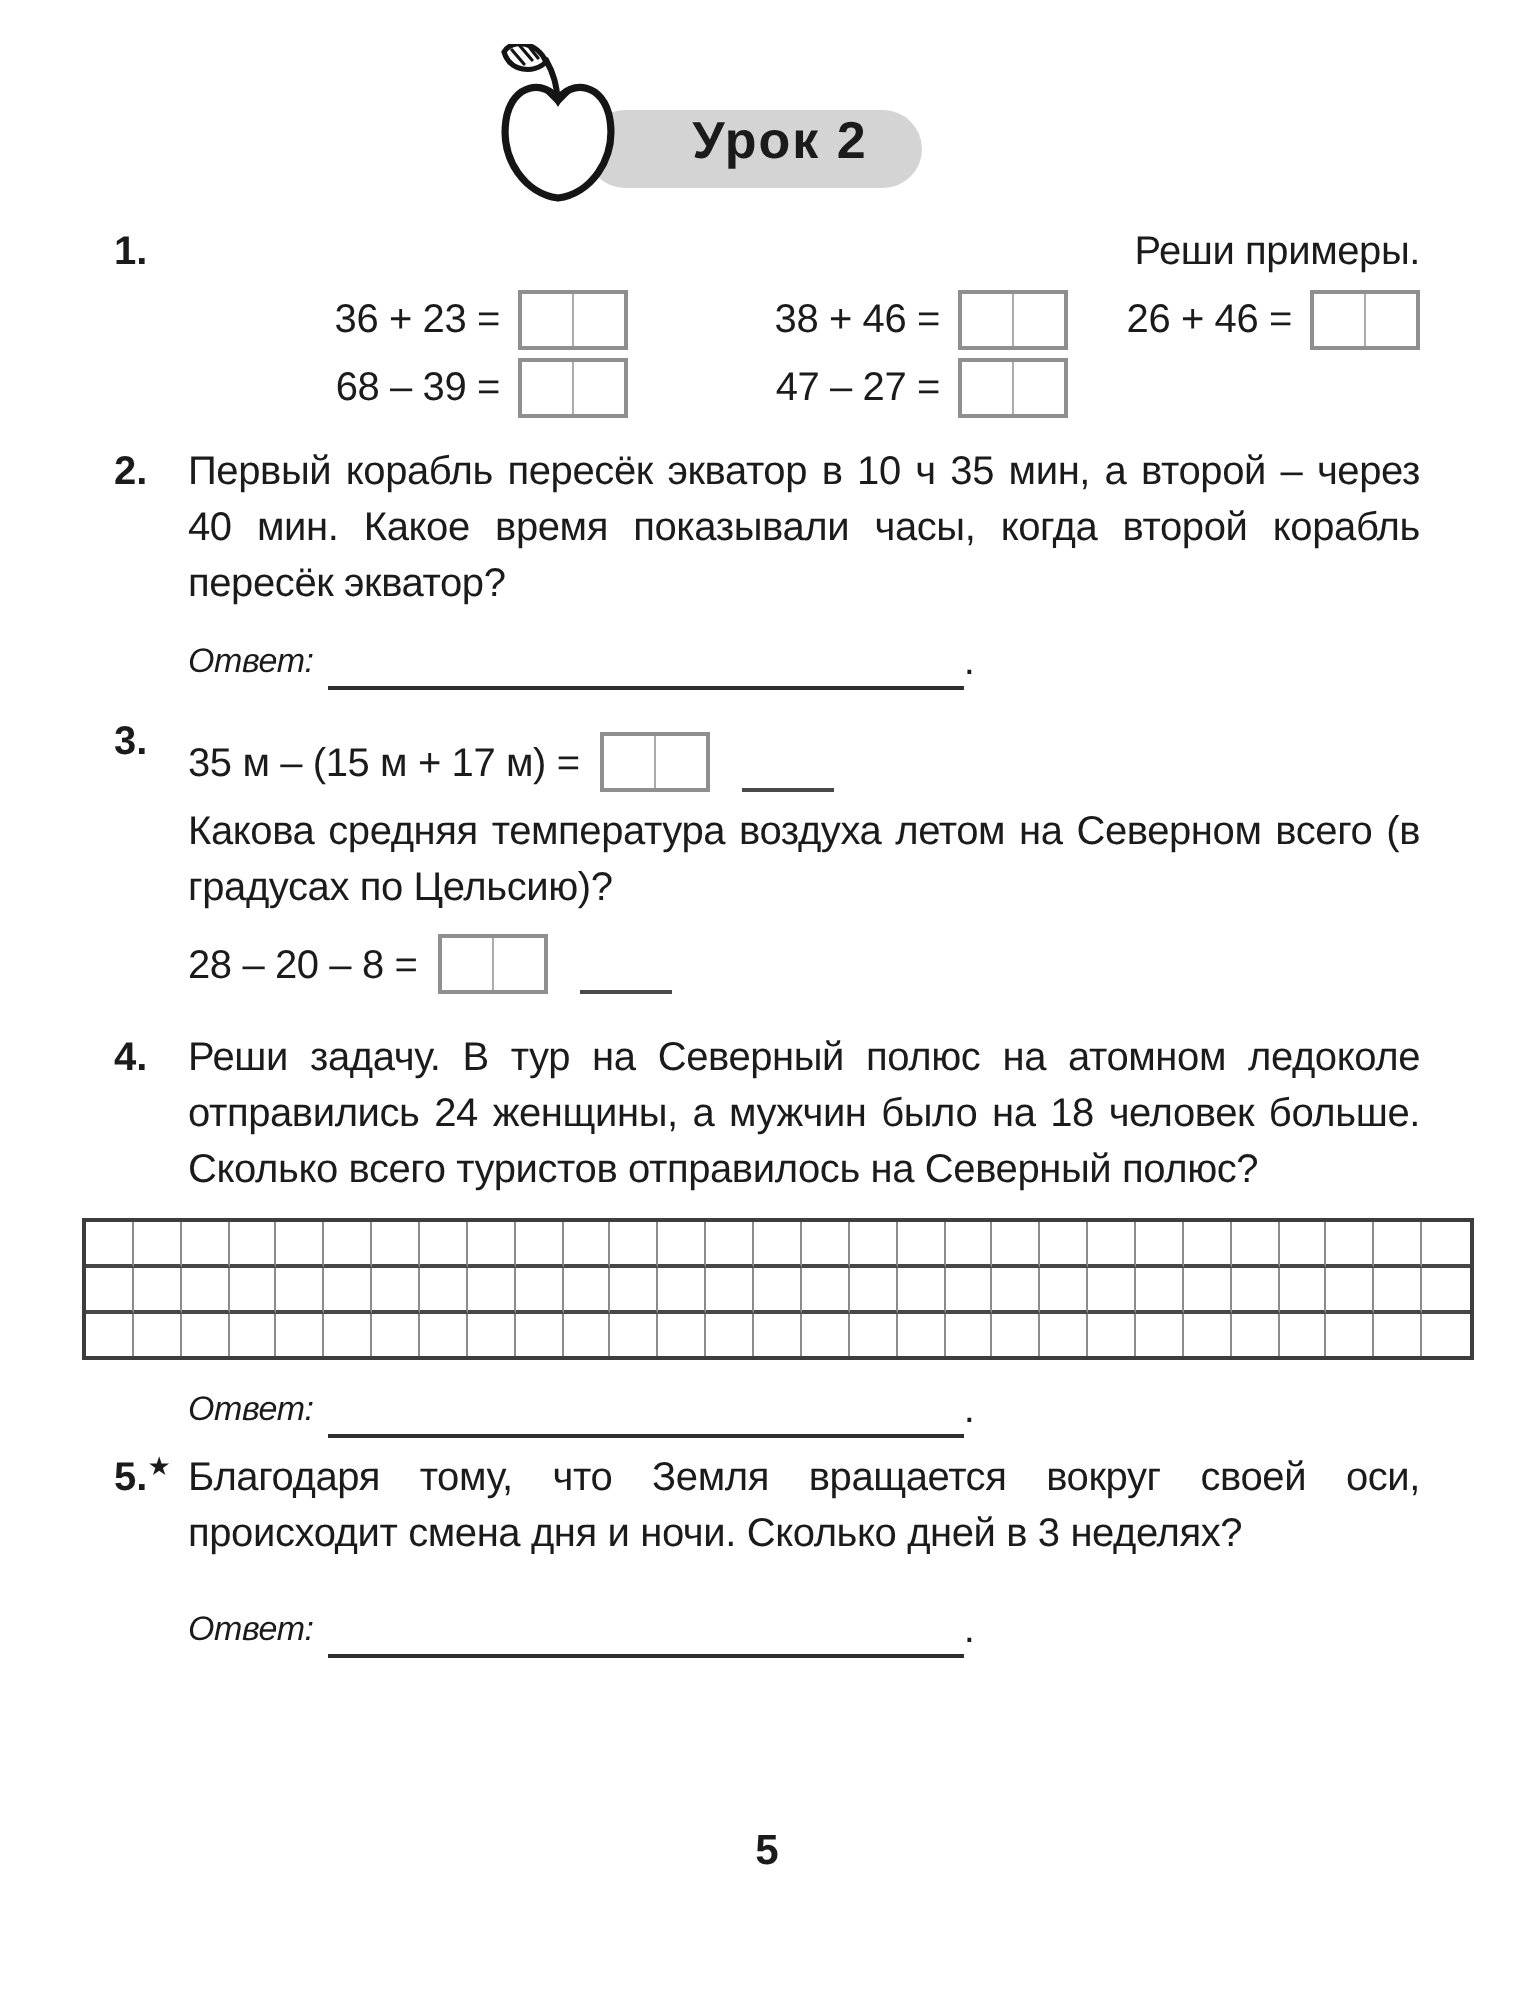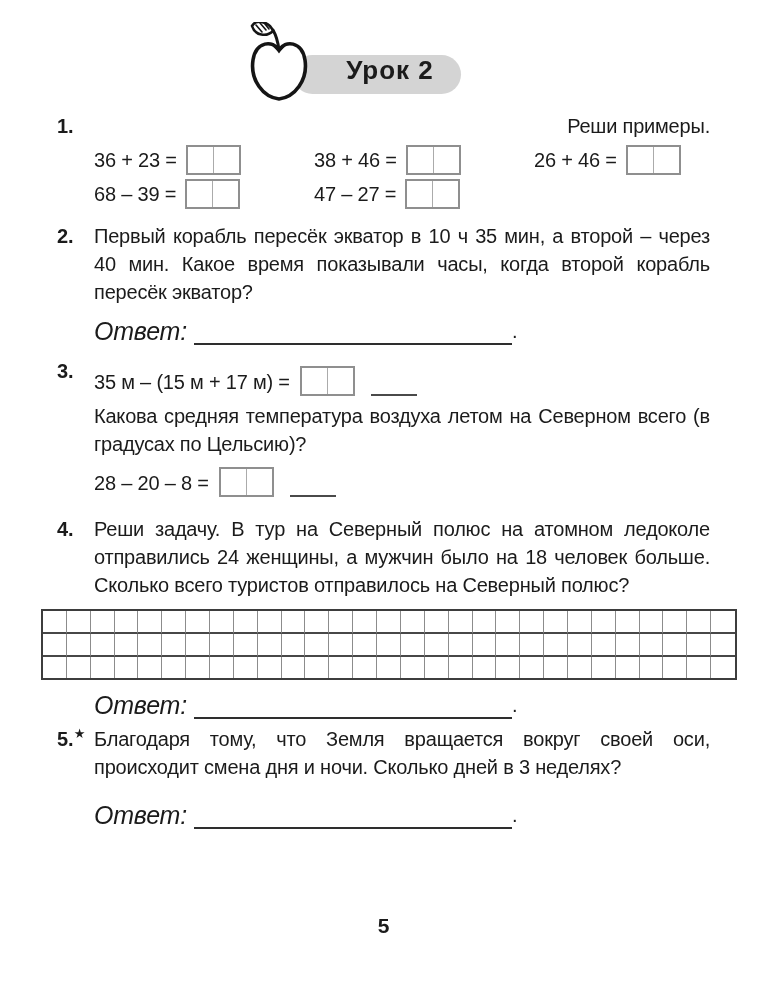--- a/index.html
+++ b/index.html
@@ -28,32 +28,32 @@
   .exercise{display:flex;margin-bottom:12px;}
   .ex-num{
     width:37px;flex:0 0 37px;font-weight:bold;font-size:20px;line-height:28px;
   }
   .ex-num sup{font-size:13px;line-height:0;}
   .ex-content{width:616px;flex:0 0 616px;font-size:20px;line-height:28px;letter-spacing:-0.2px;}
   .para{text-align:justify;}
   .ex-title{margin-bottom:4px;text-align:right;}
   
   .eq-grid{display:grid;grid-template-columns:220px 220px 176px;row-gap:2px;margin-top:2px;}
-  .eq{display:flex;align-items:center;height:32px;white-space:nowrap;}
+  .eq{display:flex;align-items:center;height:32px;white-space:nowrap;justify-content:flex-end;}
   .eq .expr{margin-right:9px;}
   .boxpair{display:inline-flex;border:2px solid #8f8f8f;background:#fff;}
   .boxpair .cell{width:25px;height:26px;}
   .boxpair .cell + .cell{border-left:1px solid #ababab;}
   
   .eq-row{display:flex;align-items:flex-end;height:34px;margin:5px 0 6px 0;white-space:nowrap;}
   .eq-row .expr{margin-right:10px;}
   .short-blank{display:inline-block;width:46px;height:24px;border-bottom:2px solid #4a4a4a;margin-left:16px;}
   
   .answer-line{margin-top:9px;height:30px;display:flex;align-items:flex-end;}
-  .answer-label{font-style:italic;font-size:25px;}
+  .answer-label{font-style:italic;font-size:17px;}
   .answer-blank{display:inline-block;width:318px;border-bottom:2px solid #2e2e2e;height:22px;margin-left:7px;}
   
   .work-grid{
     display:grid;margin:10px 0 2px -53px;width:696px;
     border:2px solid #3d3d3d;box-sizing:border-box;background:#fff;
   }
   .work-grid div{height:21px;border-right:1px solid #8c8c8c;border-bottom:2px solid #474747;}
   .work-grid div:nth-child(29n){border-right:none;}
   .work-grid div:nth-last-child(-n+29){border-bottom:none;}
   

